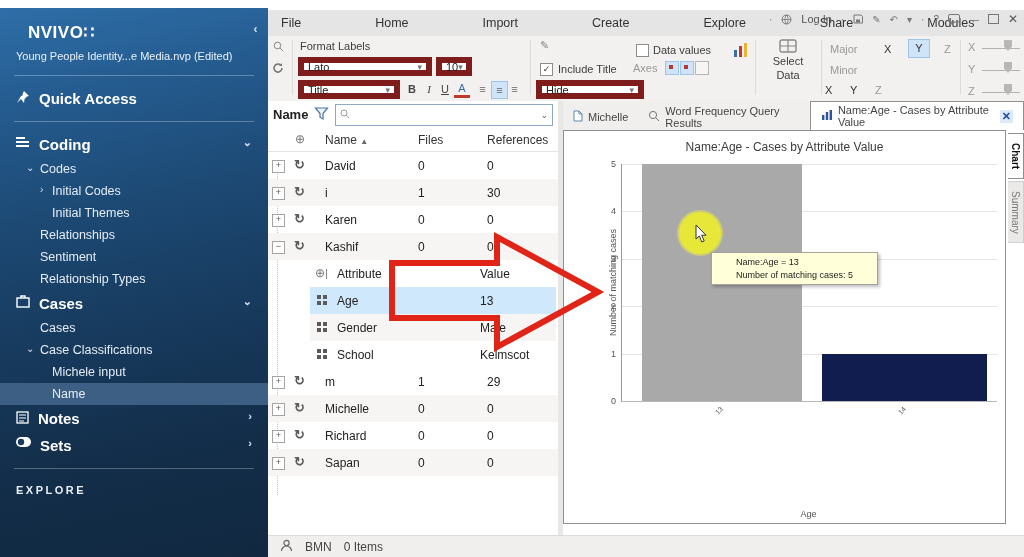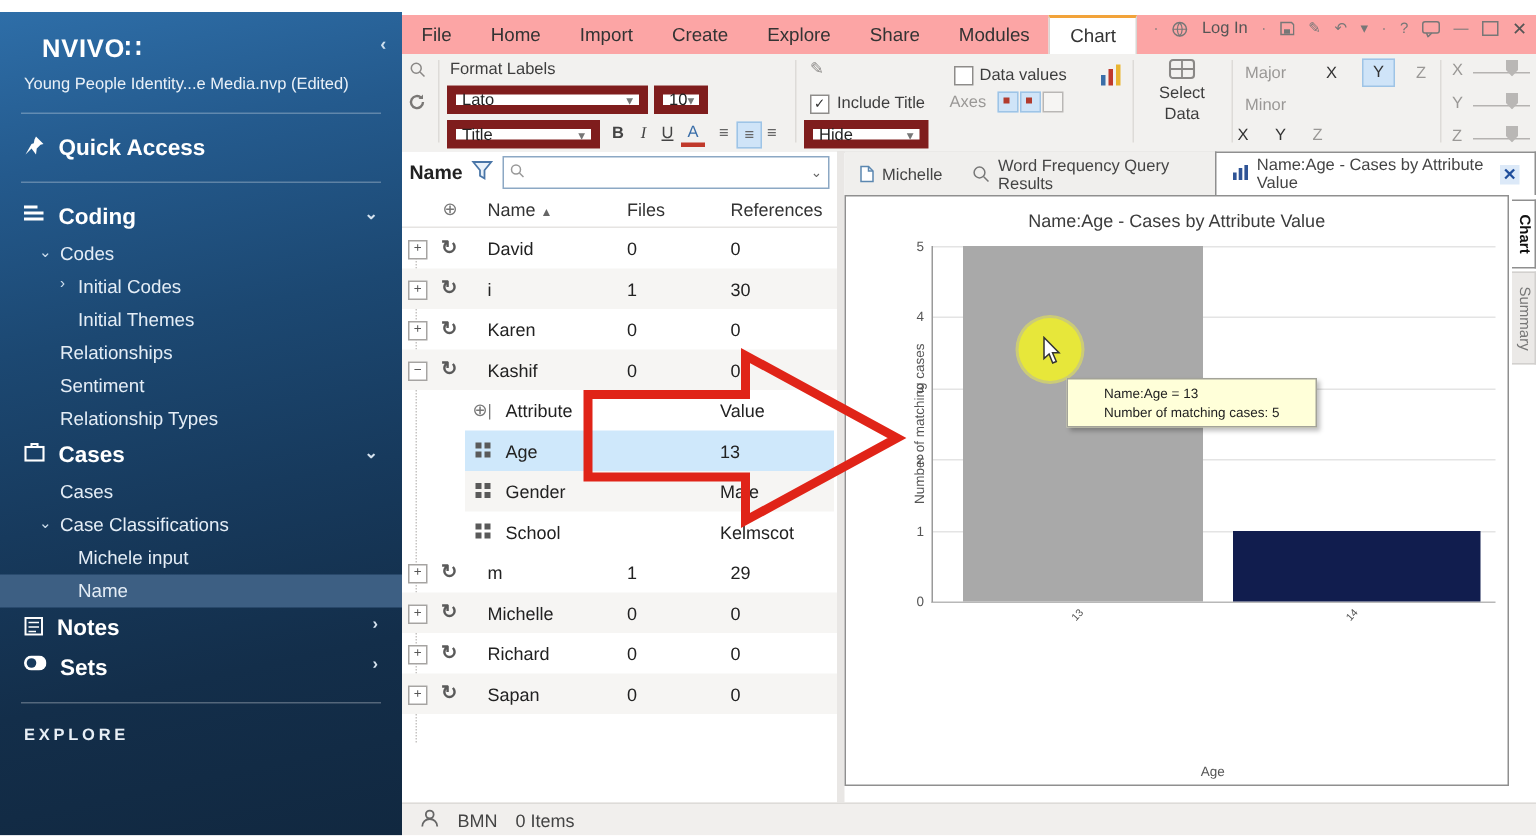--- a/index.html
+++ b/index.html
@@ -17,22 +17,22 @@
   .sb-head .chev{margin-left:auto;color:#d7e4f0;font-size:11px;}
   .sb-item{padding:4px 16px 4px 40px;color:#e4edf6;font-size:12.5px;position:relative;}
   .sb-item.lvl2{padding-left:52px;}
   .sb-item .pre{position:absolute;left:26px;font-size:10px;color:#cfe0ef;}
   .sb-item.lvl2 .pre{left:40px;}
   .sb-item.selected{background:#3d5f83;}
   #sb-explore{padding:6px 16px;font-size:11px;letter-spacing:2.5px;color:#e8eff6;font-weight:600;}
   .sb-ic{flex:0 0 auto;display:inline-flex;}
   
   #topstrip{position:absolute;left:268px;top:0;width:756px;height:10px;background:#fff;}
-  #menubar{position:absolute;left:268px;top:10px;width:756px;height:26px;background:#fca5a5;
-    display:flex;align-items:stretch;font-size:12.5px;color:#333;}
+  #menubar{position:absolute;left:268px;top:10px;width:756px;height:26px;background:#e5e5e5;
+    display:flex;align-items:stretch;font-size:12.5px;color:#333;gap:48px;}
   .menu-tab{display:flex;align-items:center;padding:0 13px;}
   .menu-tab.active{background:#fff;border-top:2px solid #f2a33a;border-left:1px solid #d8d6d3;
     border-right:1px solid #d8d6d3;font-weight:400;}
   #titlebar-icons{position:absolute;right:6px;top:12px;display:flex;align-items:center;gap:9px;
     font-size:10px;color:#777;}
   #titlebar-icons .tb{display:inline-flex;align-items:center;}
   #login-label{font-size:11px;color:#555;}
   .winbox{display:inline-block;width:9px;height:8px;border:1px solid #777;}
   
   #ribbon{position:absolute;left:268px;top:36px;width:756px;height:65px;background:#f2f1ef;
@@ -285,21 +285,21 @@
     <span class="fmt-btn" style="left:169px;text-decoration:underline;">U</span>
     <span class="fmt-btn" style="left:186px;border-bottom:3px solid #c0392b;height:15px;color:#3a6ea8;">A</span>
     <span class="align-btn" style="left:207px;">≡</span>
     <span class="align-btn active" style="left:223px;">≡</span>
     <span class="align-btn" style="left:239px;">≡</span>
 
     <div class="vdiv" style="left:262px;"></div>
     <span class="rb" style="left:272px;top:3px;color:#8a8886;">✎</span>
     <span class="cbx" style="left:272px;top:27px;">✓</span>
     <span class="rb" style="left:290px;top:27px;">Include Title</span>
-    <div class="combo" style="left:268px;top:44px;width:83px;">
+    <div class="combo" style="left:268px;top:44px;width:108px;">
       <span>Hide</span>
         <span class="caret">▾</span>
     </div>
 
     <span class="cbx" style="left:368px;top:8px;"></span>
     <span class="rb" style="left:385px;top:8px;">Data values</span>
     <span class="rb gray" style="left:365px;top:26px;">Axes</span>
     <span class="axbtn on" style="left:397px;top:25px;">
         <i></i>
       </span>

